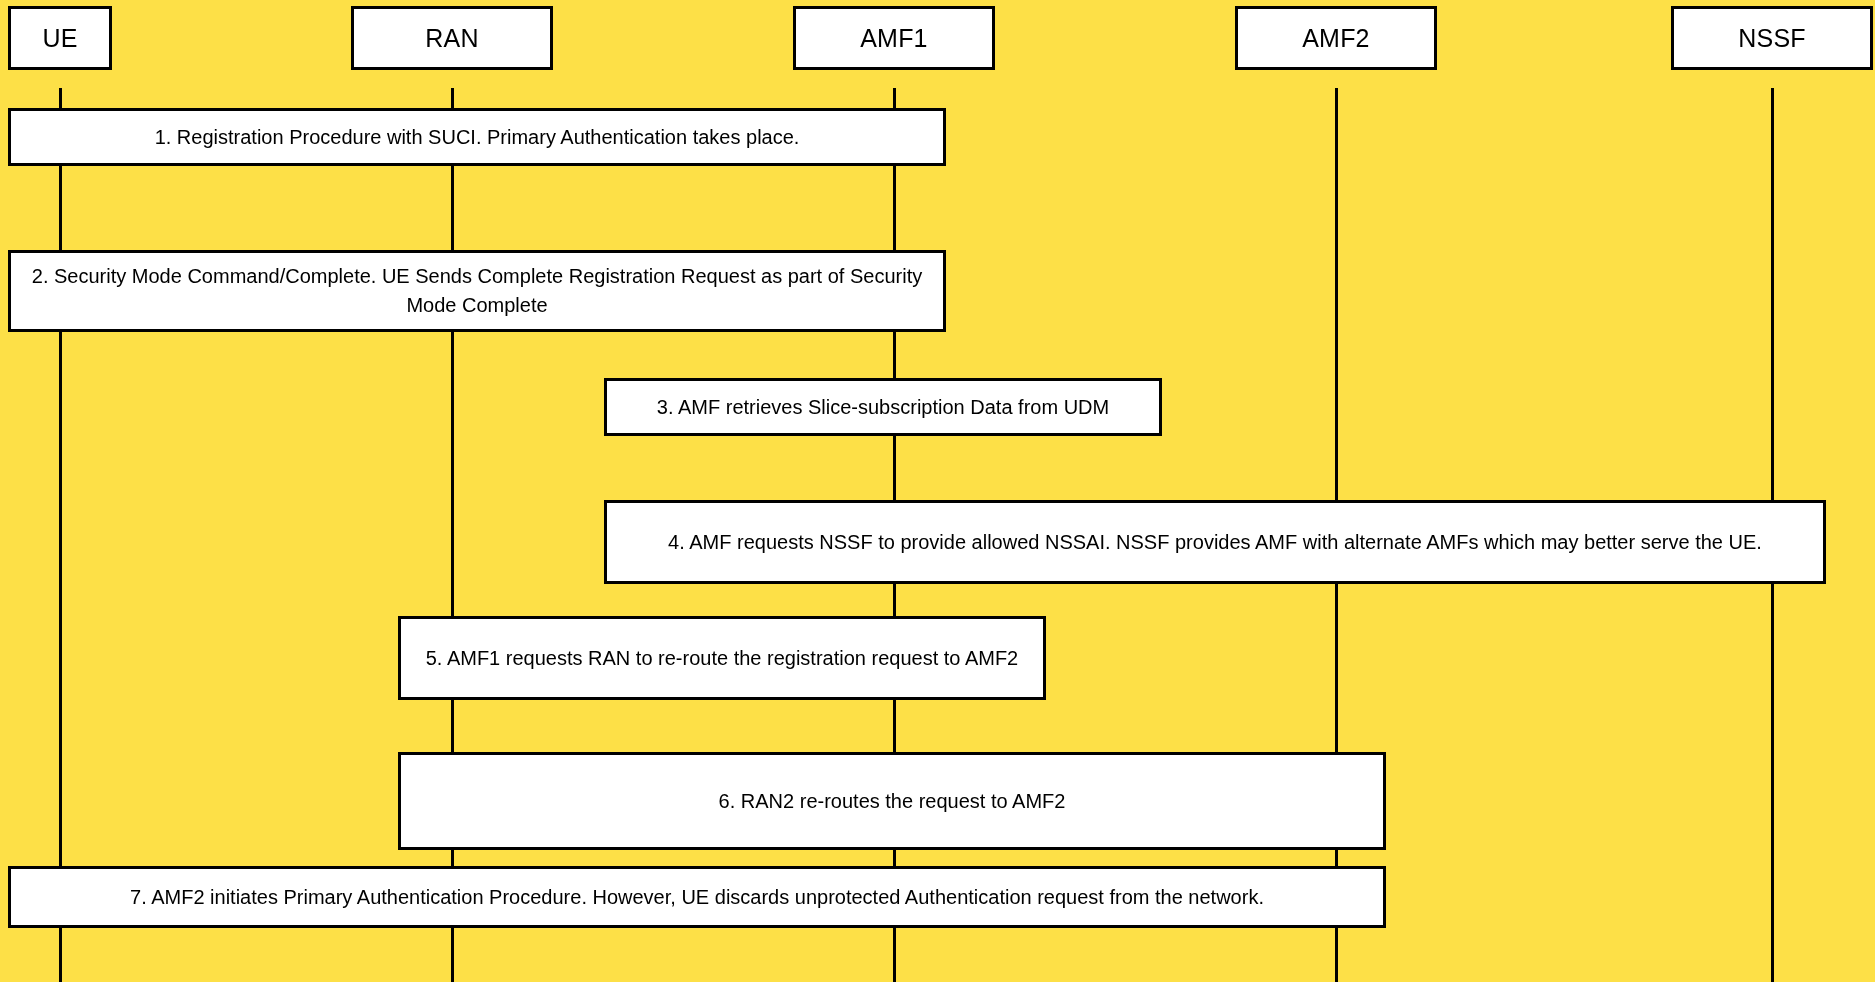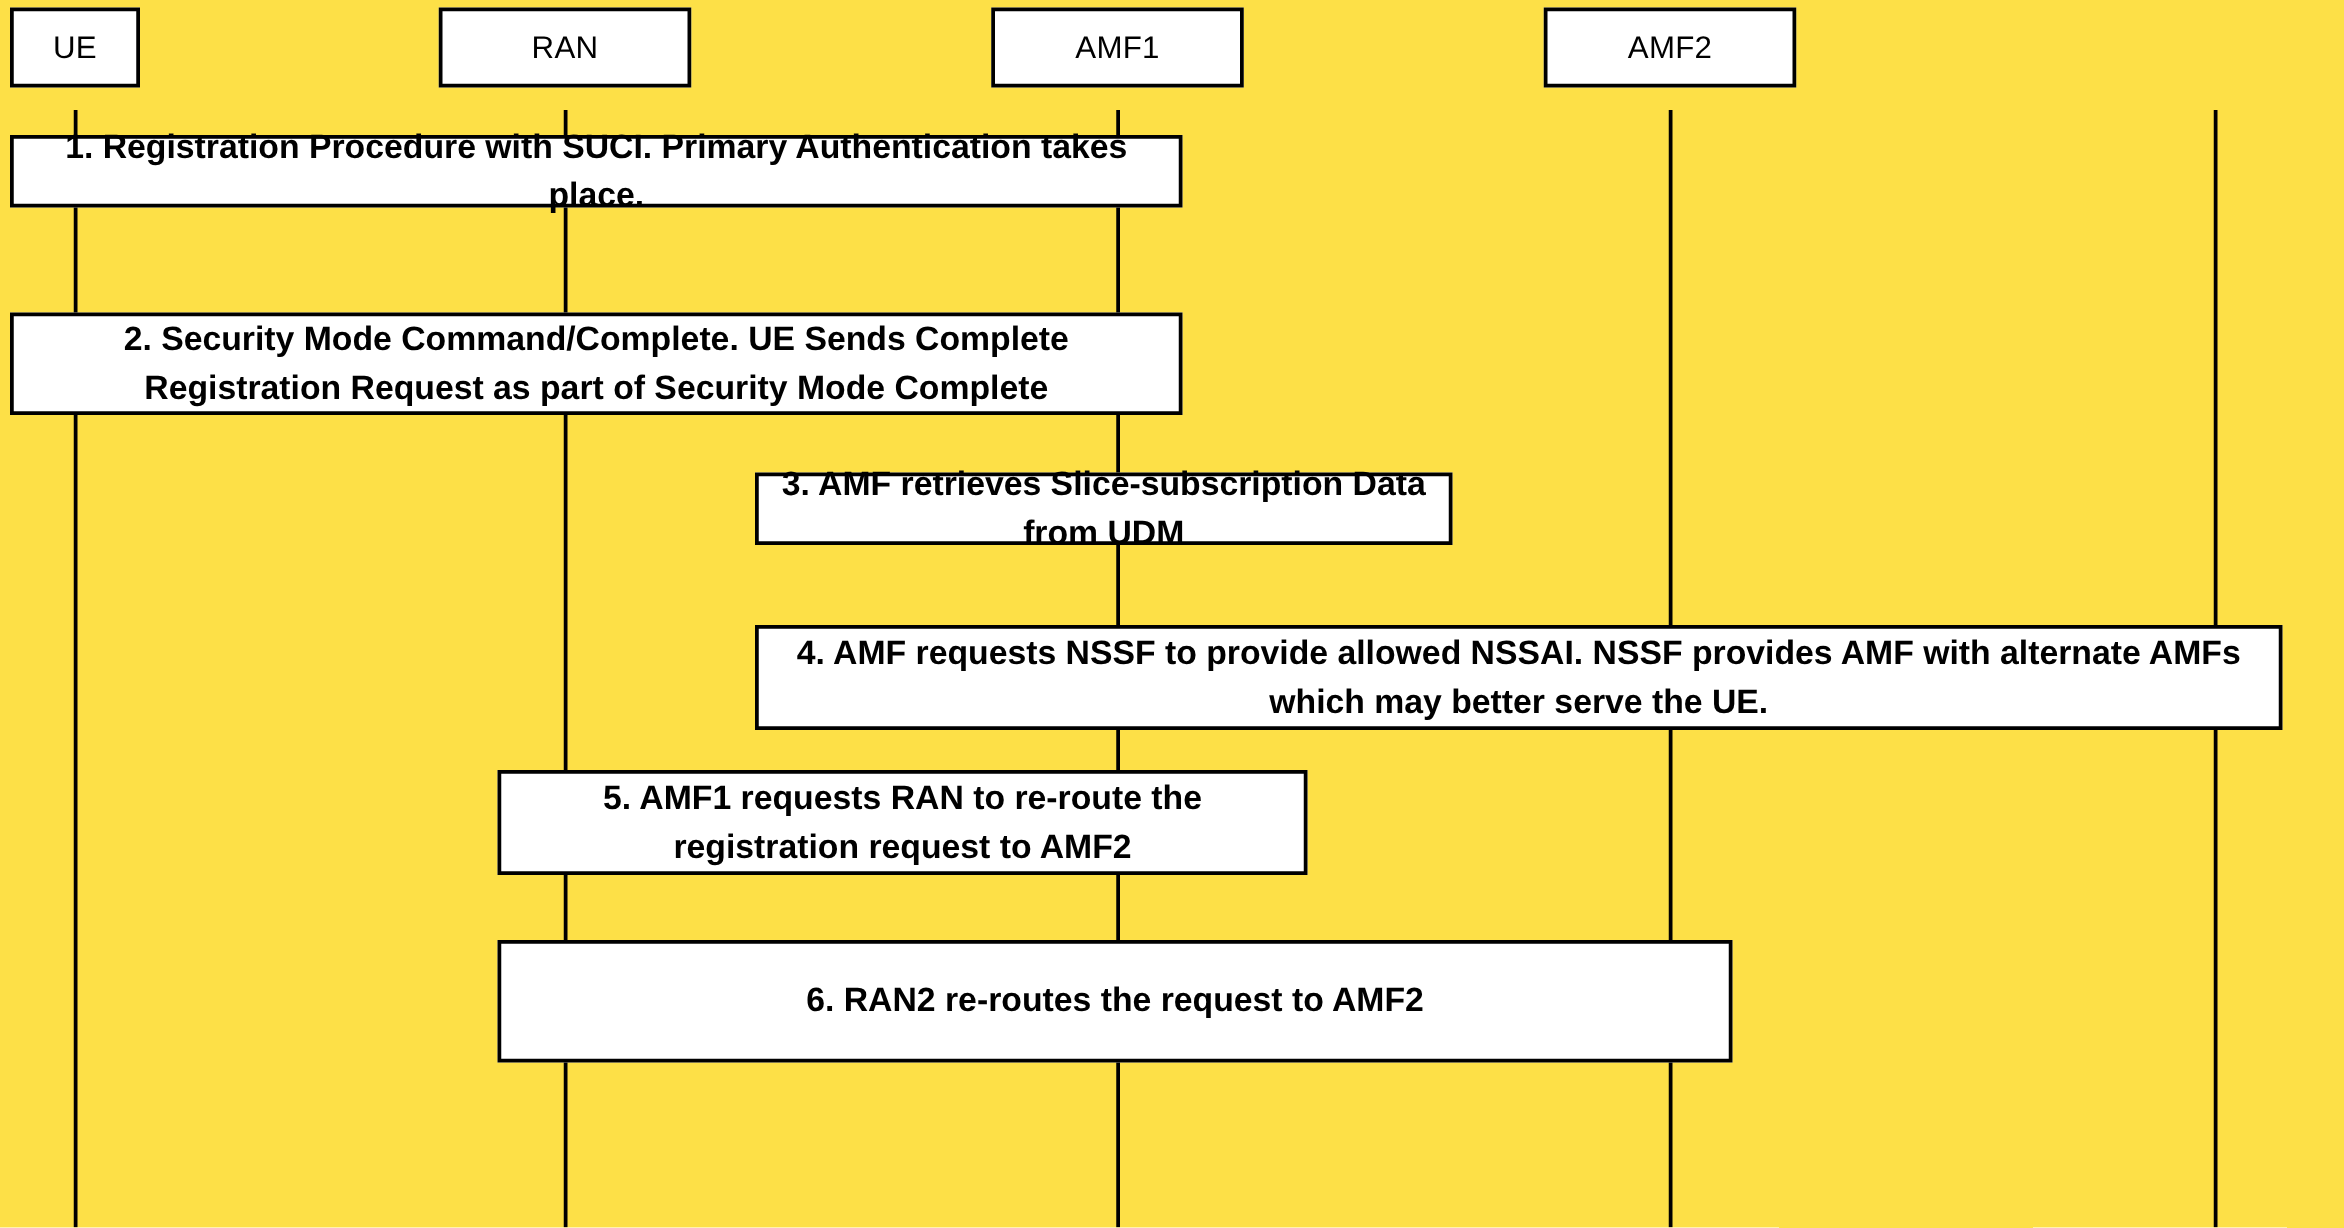--- a/index.html
+++ b/index.html
@@ -50,24 +50,23 @@
     border: 3px solid #000000;
     background: #ffffff;
     box-sizing: border-box;
     display: flex;
     align-items: center;
     justify-content: center;
     text-align: center;
     padding: 4px 10px;
   }
   .step-text {
-    font-size: 27px;
+    font-size: 20px;
     line-height: 1.45;
     color: #000000;
-    font-weight: bold;
   }
 </style>
 </head>
 <body>
 
 <div id="canvas">
 
   <div class="lifeline" style="left:59px;"></div>
   <div class="lifeline" style="left:451px;"></div>
   <div class="lifeline" style="left:893px;"></div>
@@ -78,20 +77,23 @@
     <span class="actor-label">UE</span>
   </div>
   <div class="actor-box" style="left:351px; width:202px;">
     <span class="actor-label">RAN</span>
   </div>
   <div class="actor-box" style="left:793px; width:202px;">
     <span class="actor-label">AMF1</span>
   </div>
   <div class="actor-box" style="left:1235px; width:202px;">
     <span class="actor-label">AMF2</span>
+  </div>
+  <div class="actor-box" style="left:1671px; width:202px;">
+    <span class="actor-label">NSSF</span>
   </div>
 
   <div class="step-box" style="left:8px; top:108px; width:938px; height:58px;">
     <span class="step-text">1. Registration Procedure with SUCI. Primary Authentication takes place.</span>
   </div>
 
   <div class="step-box" style="left:8px; top:250px; width:938px; height:82px;">
     <span class="step-text">2. Security Mode Command/Complete. UE Sends Complete Registration Request as part of Security Mode Complete</span>
   </div>
 
@@ -104,14 +106,17 @@
   </div>
 
   <div class="step-box" style="left:398px; top:616px; width:648px; height:84px;">
     <span class="step-text">5. AMF1 requests RAN to re-route the registration request to AMF2</span>
   </div>
 
   <div class="step-box" style="left:398px; top:752px; width:988px; height:98px;">
     <span class="step-text">6. RAN2 re-routes the request to AMF2</span>
   </div>
 
+  <div class="step-box" style="left:8px; top:866px; width:1378px; height:62px;">
+    <span class="step-text">7. AMF2 initiates Primary Authentication Procedure. However, UE discards unprotected Authentication request from the network.</span>
+  </div>
 
 </div>
 
 </body></html>

